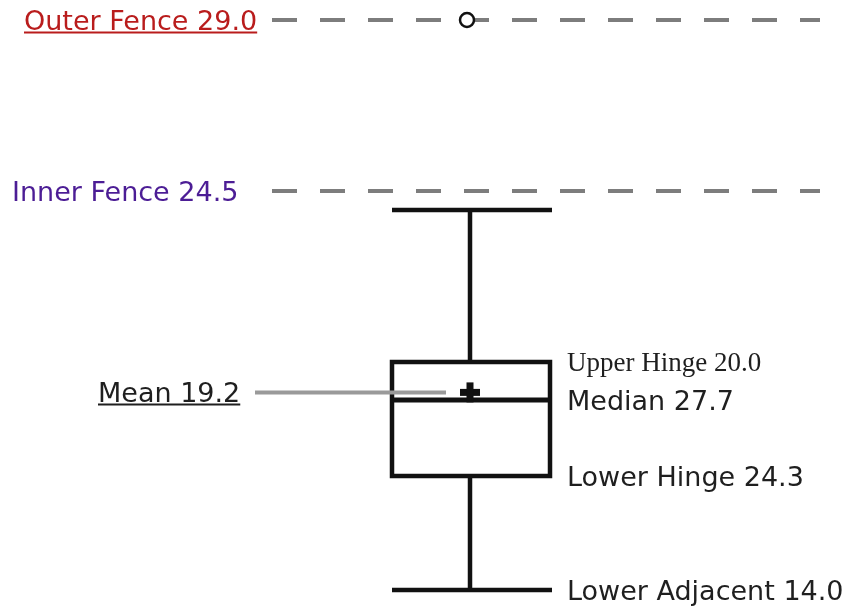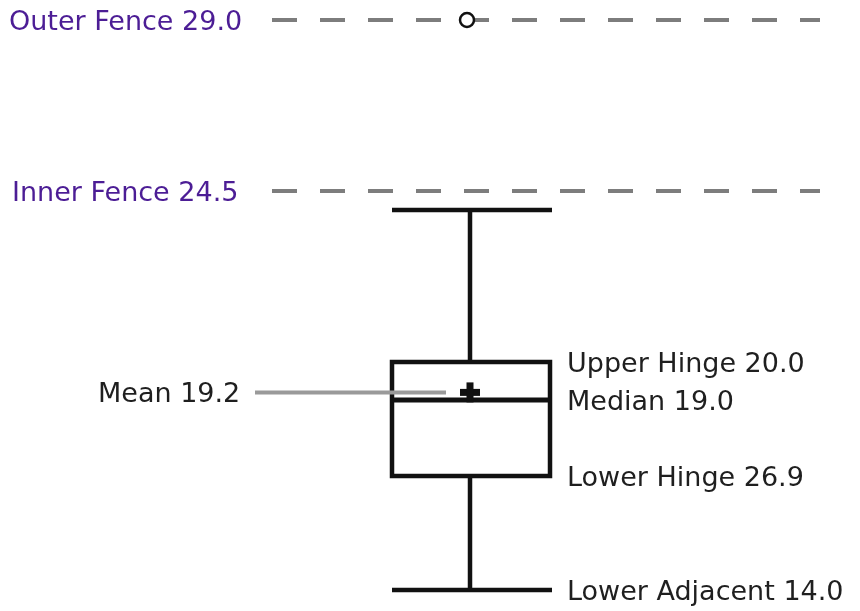--- a/index.html
+++ b/index.html
@@ -41,20 +41,20 @@
       <line x1="392" y1="590" x2="552" y2="590" stroke="#111111" stroke-width="4.5"></line>
       <line x1="470" y1="210" x2="470" y2="362" stroke="#111111" stroke-width="4.5"></line>
       <line x1="470" y1="476" x2="470" y2="590" stroke="#111111" stroke-width="4.5"></line>
       <rect x="392" y="362" width="158" height="114" fill="#ffffff" stroke="#111111" stroke-width="4.5"></rect>
       <line x1="255" y1="392.40000000000003" x2="446" y2="392.40000000000003" stroke="#9a9a9a" stroke-width="4"></line>
       <line x1="392" y1="400" x2="550" y2="400" stroke="#111111" stroke-width="5"></line>
       <line x1="460" y1="392.40000000000003" x2="480" y2="392.40000000000003" stroke="#111111" stroke-width="7"></line>
       <line x1="470" y1="382.40000000000003" x2="470" y2="402.40000000000003" stroke="#111111" stroke-width="7"></line>
     </svg>
 
-  <div class="lbl" style="top: 20px; left: 9px; color: #4c1d95;">Outer Fence 29.0</div>
+  <div class="lbl" style="top: 20px; left: 24px; color: #b91c1c; text-decoration: underline;">Outer Fence 29.0</div>
   <div class="lbl" style="top: 191px; left: 12px; color: #4c1d95;">Inner Fence 24.5</div>
-  <div class="lbl" style="top: 392.4px; left: 98px; color: rgb(31, 31, 31);">Mean 19.2</div>
-  <div class="lbl" style="top: 362px; left: 567px; color: rgb(31, 31, 31);">Upper Hinge 20.0</div>
-  <div class="lbl" style="top: 400px; left: 567px; color: rgb(31, 31, 31);">Median 19.0</div>
-  <div class="lbl" style="top: 476px; left: 567px; color: rgb(31, 31, 31);">Lower Hinge 26.9</div>
+  <div class="lbl" style="top: 392.4px; left: 98px; color: rgb(31, 31, 31); text-decoration: underline;">Mean 19.2</div>
+  <div class="lbl" style="top: 362px; left: 567px; color: rgb(31, 31, 31); font-family: Liberation Serif, serif;">Upper Hinge 20.0</div>
+  <div class="lbl" style="top: 400px; left: 567px; color: rgb(31, 31, 31);">Median 27.7</div>
+  <div class="lbl" style="top: 476px; left: 567px; color: rgb(31, 31, 31);">Lower Hinge 24.3</div>
   <div class="lbl" style="top: 590px; left: 567px; color: rgb(31, 31, 31); text-align: right;">Lower Adjacent 14.0</div>
 </div>
 
 </body></html>

